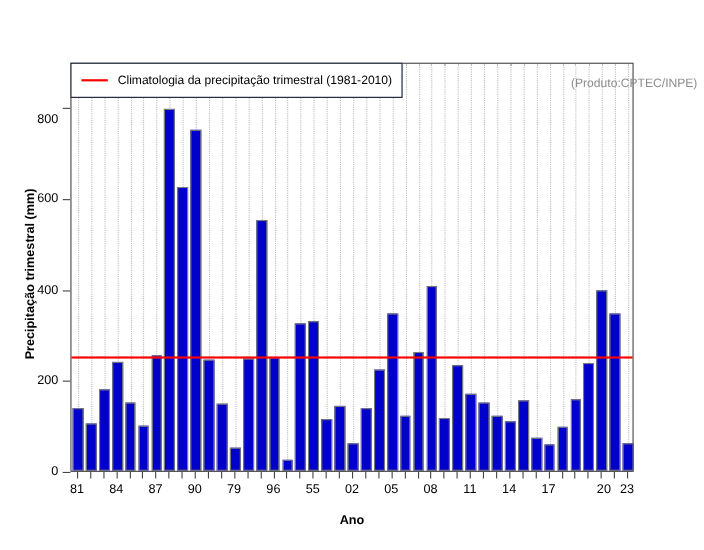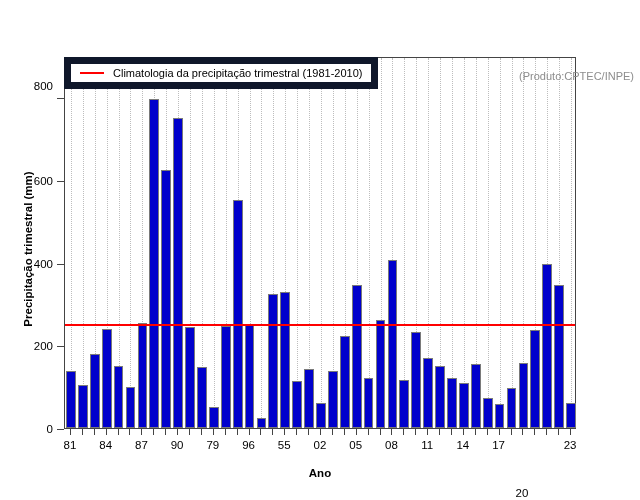--- a/index.html
+++ b/index.html
@@ -146,21 +146,21 @@
     color: #000000;
   }
 
   
   #legend-box {
     position: absolute;
     left: 64px;
     top: 57px;
     height: 32px;
     background: #ffffff;
-    border: 7px solid #0f172a;
+    border: 1px solid #0f172a;
     box-sizing: border-box;
     display: flex;
     align-items: center;
     padding: 0 9px;
     gap: 9px;
   }
   #legend-swatch {
     width: 24px;
     height: 0;
     border-top: 2px solid #ff0000;
@@ -192,21 +192,21 @@
     <div id="y-axis-title">Precipitação trimestral (mm)</div>
   <div class="ytick-line" style="top: 429px;"></div>
       <div class="ytick-label" style="top: 429px;">0</div>
       <div class="ytick-line" style="top: 346.333px;"></div>
       <div class="ytick-label" style="top: 346.333px;">200</div>
       <div class="ytick-line" style="top: 263.667px;"></div>
       <div class="ytick-label" style="top: 263.667px;">400</div>
       <div class="ytick-line" style="top: 181px;"></div>
       <div class="ytick-label" style="top: 181px;">600</div>
       <div class="ytick-line" style="top: 98.3333px;"></div>
-      <div class="ytick-label" style="top: 86px;">800</div>
+      <div class="ytick-label" style="top: 109px;">800</div>
     </div>
 
   <div id="plot-area">
     <div id="grid-layer">
         <div class="gridline-v" style="left: 5.95349px;"></div>
         <div class="gridline-v" style="left: 17.8605px;"></div>
         <div class="gridline-v" style="left: 29.7674px;"></div>
         <div class="gridline-v" style="left: 41.6744px;"></div>
         <div class="gridline-v" style="left: 53.5814px;"></div>
         <div class="gridline-v" style="left: 65.4884px;"></div>
@@ -346,21 +346,21 @@
       <div class="xtick-line" style="left: 386.977px;"></div>
       <div class="xtick-line" style="left: 398.884px;"></div>
       <div class="xtick-label" style="left: 398.884px;">14</div>
       <div class="xtick-line" style="left: 410.791px;"></div>
       <div class="xtick-line" style="left: 422.698px;"></div>
       <div class="xtick-line" style="left: 434.605px;"></div>
       <div class="xtick-label" style="left: 434.605px;">17</div>
       <div class="xtick-line" style="left: 446.512px;"></div>
       <div class="xtick-line" style="left: 458.419px;"></div>
       <div class="xtick-line" style="left: 470.326px;"></div>
-      <div class="xtick-label" style="left: 458px; margin-top: 48px;">20</div>
+      <div class="xtick-label" style="left: 485px;">20</div>
       <div class="xtick-line" style="left: 482.233px;"></div>
       <div class="xtick-line" style="left: 494.14px;"></div>
       <div class="xtick-line" style="left: 506.047px;"></div>
       <div class="xtick-label" style="left: 506.047px;">23</div>
     </div>
 
   <div id="legend-box">
     <span id="legend-swatch" style="border-top-color: rgb(255, 0, 0);"></span>
     <span id="legend-label">Climatologia da precipitação trimestral (1981-2010)</span>
   </div>

